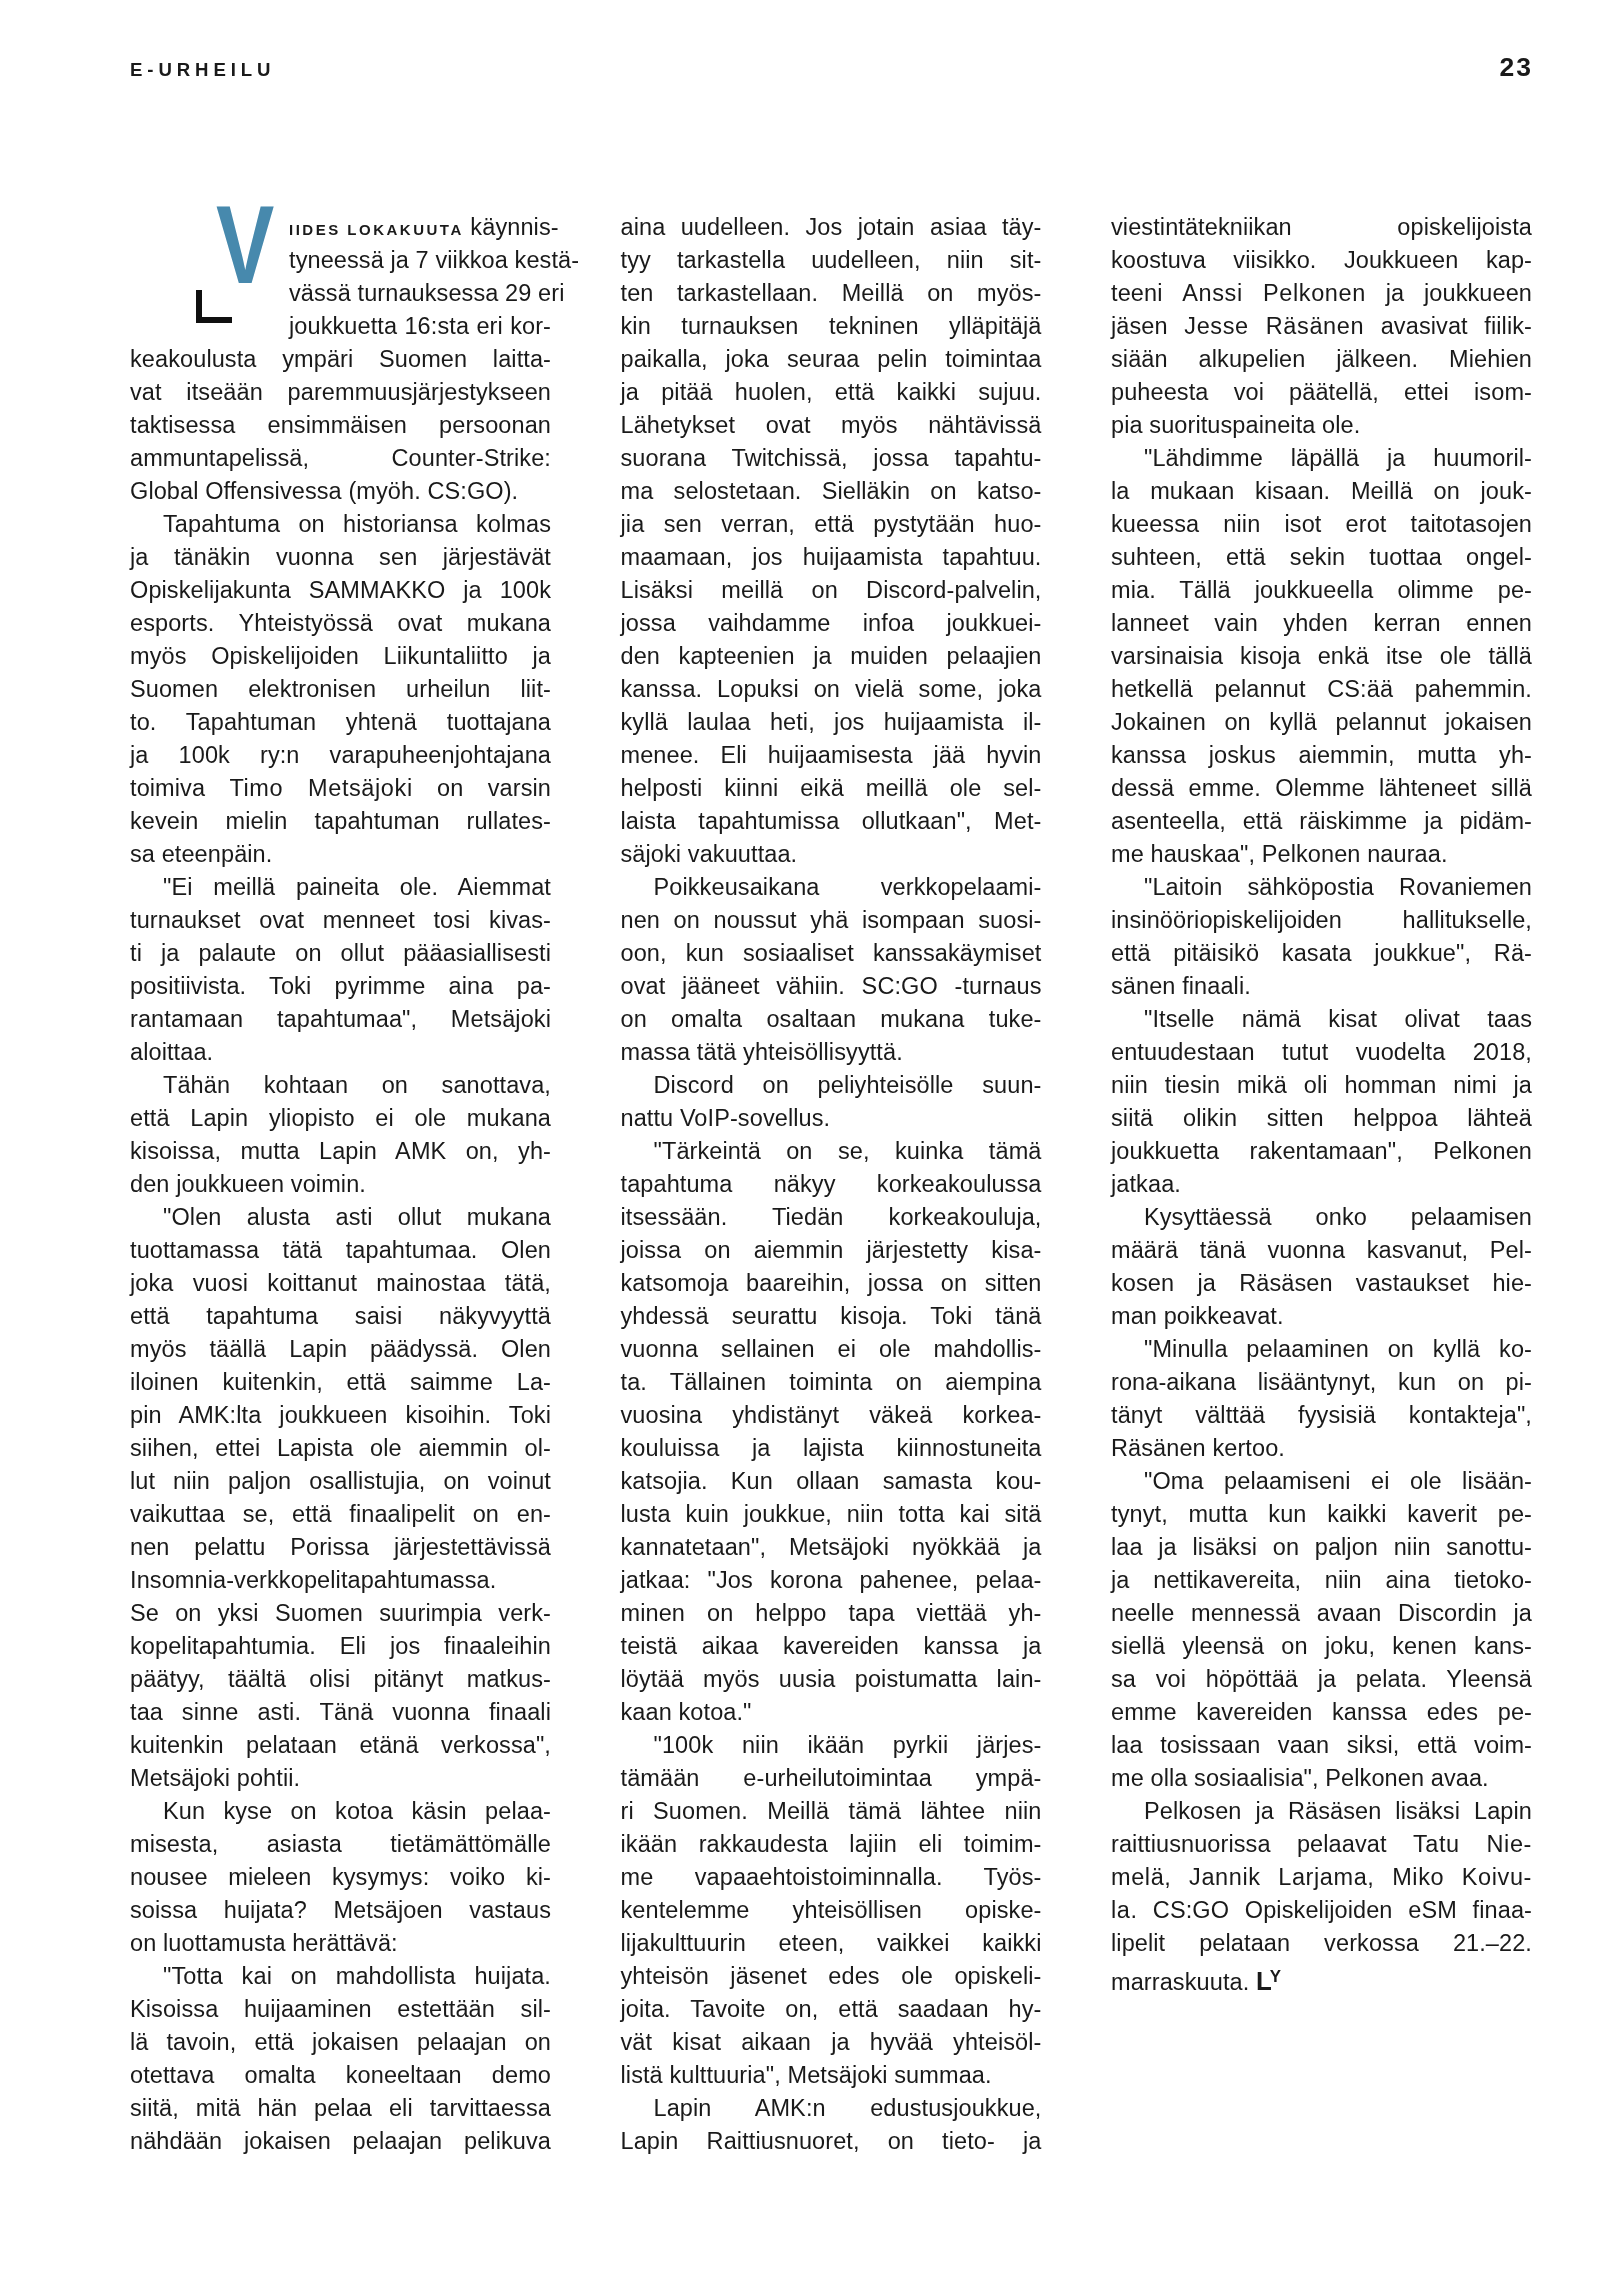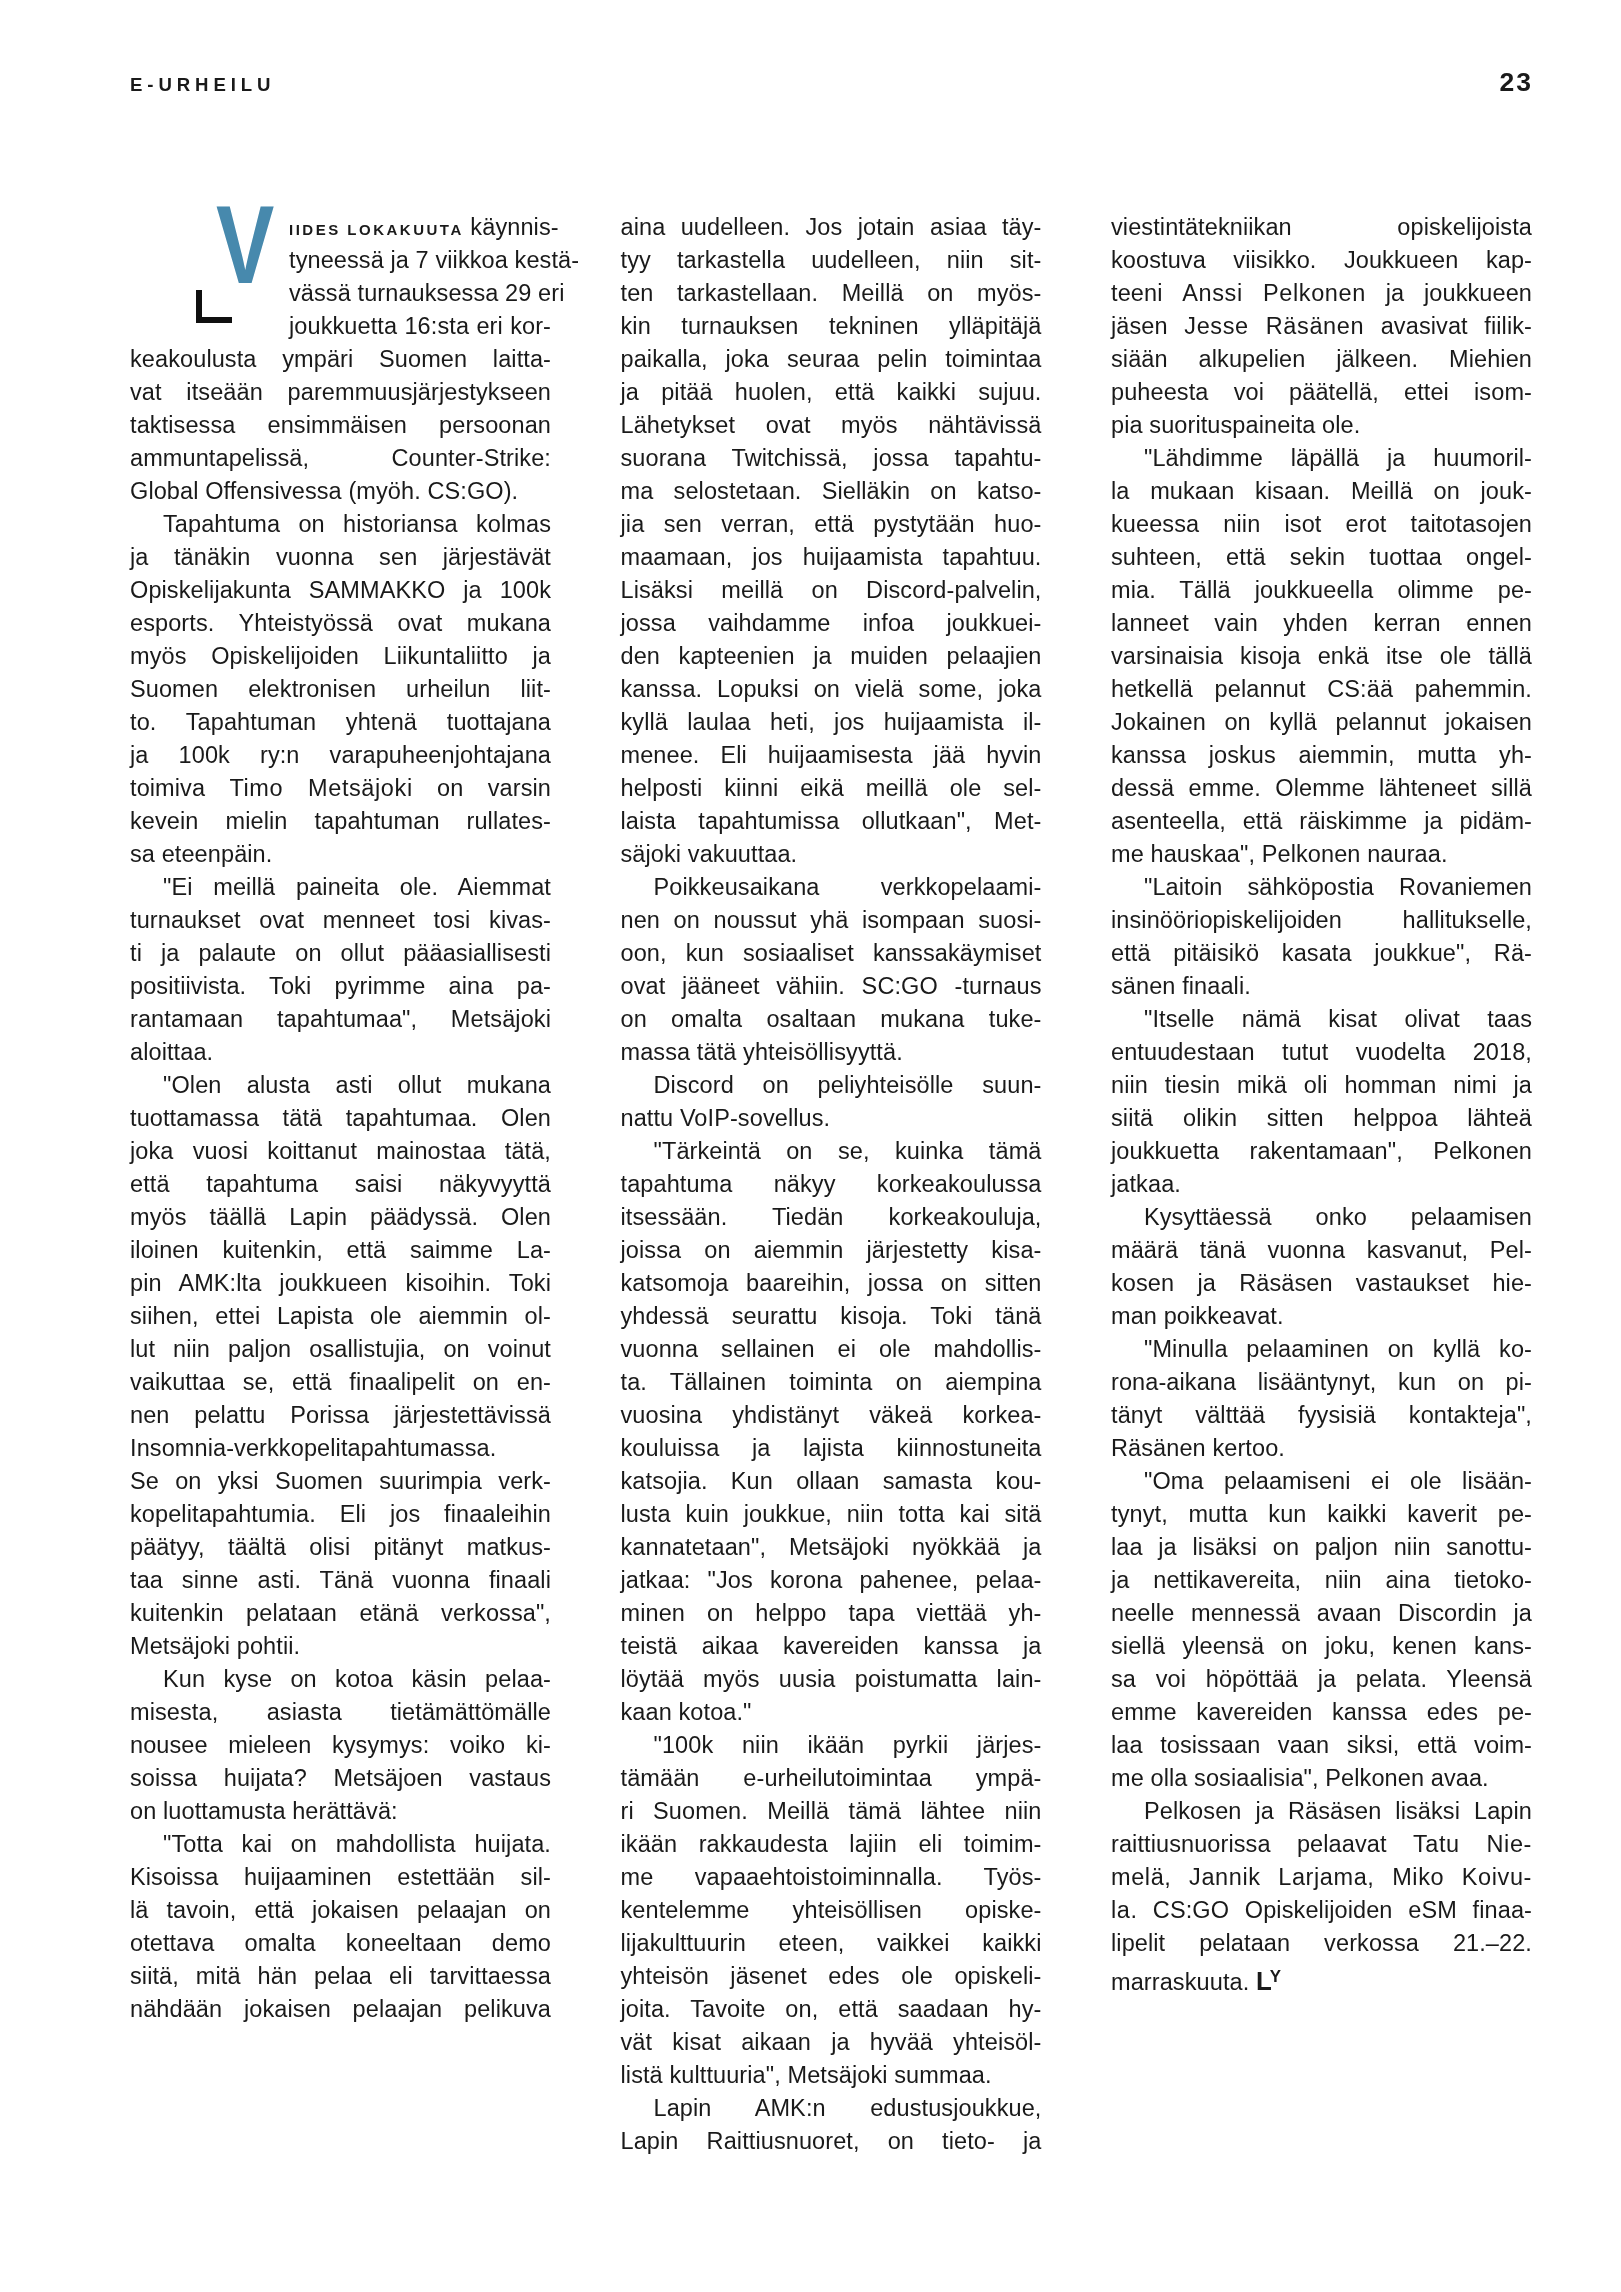--- a/index.html
+++ b/index.html
@@ -5,21 +5,21 @@
   html,body { margin:0; padding:0; }
   body {
     width:1621px; height:2293px;
     background:#ffffff;
     font-family:"Liberation Sans", sans-serif;
     color:#1a1a1a;
     position:relative;
     overflow:hidden;
   }
   .header {
-    position:absolute; top:67px; left:130px; right:88px;
+    position:absolute; top:52px; left:130px; right:88px;
     display:flex; justify-content:space-between; align-items:baseline;
   }
   .section-label { font-size:18.6px; letter-spacing:4.9px; font-weight:700; }
   .page-number  { font-size:26.5px; letter-spacing:2px; font-weight:700; }
 
   .content {
     position:absolute; top:211px; left:130px; right:89px;
     display:flex; justify-content:space-between;
   }
   .column { width:421px; position:relative; }
@@ -89,20 +89,26 @@
         <div class="ln">kevein mielin tapahtuman rullates-</div>
         <div class="ln last">sa eteenpäin.</div>
       </div>
       <div class="para">
         <div class="ln indent">"Ei meillä paineita ole. Aiemmat</div>
         <div class="ln">turnaukset ovat menneet tosi kivas-</div>
         <div class="ln">ti ja palaute on ollut pääasiallisesti</div>
         <div class="ln">positiivista. Toki pyrimme aina pa-</div>
         <div class="ln">rantamaan tapahtumaa", Metsäjoki</div>
         <div class="ln last">aloittaa.</div>
+      </div>
+      <div class="para">
+        <div class="ln indent">Tähän kohtaan on sanottava,</div>
+        <div class="ln">että Lapin yliopisto ei ole mukana</div>
+        <div class="ln">kisoissa, mutta Lapin AMK on, yh-</div>
+        <div class="ln last">den joukkueen voimin.</div>
       </div>
       <div class="para">
         <div class="ln indent">"Olen alusta asti ollut mukana</div>
         <div class="ln">tuottamassa tätä tapahtumaa. Olen</div>
         <div class="ln">joka vuosi koittanut mainostaa tätä,</div>
         <div class="ln">että tapahtuma saisi näkyvyyttä</div>
         <div class="ln">myös täällä Lapin päädyssä. Olen</div>
         <div class="ln">iloinen kuitenkin, että saimme La-</div>
         <div class="ln">pin AMK:lta joukkueen kisoihin. Toki</div>
         <div class="ln">siihen, ettei Lapista ole aiemmin ol-</div>

